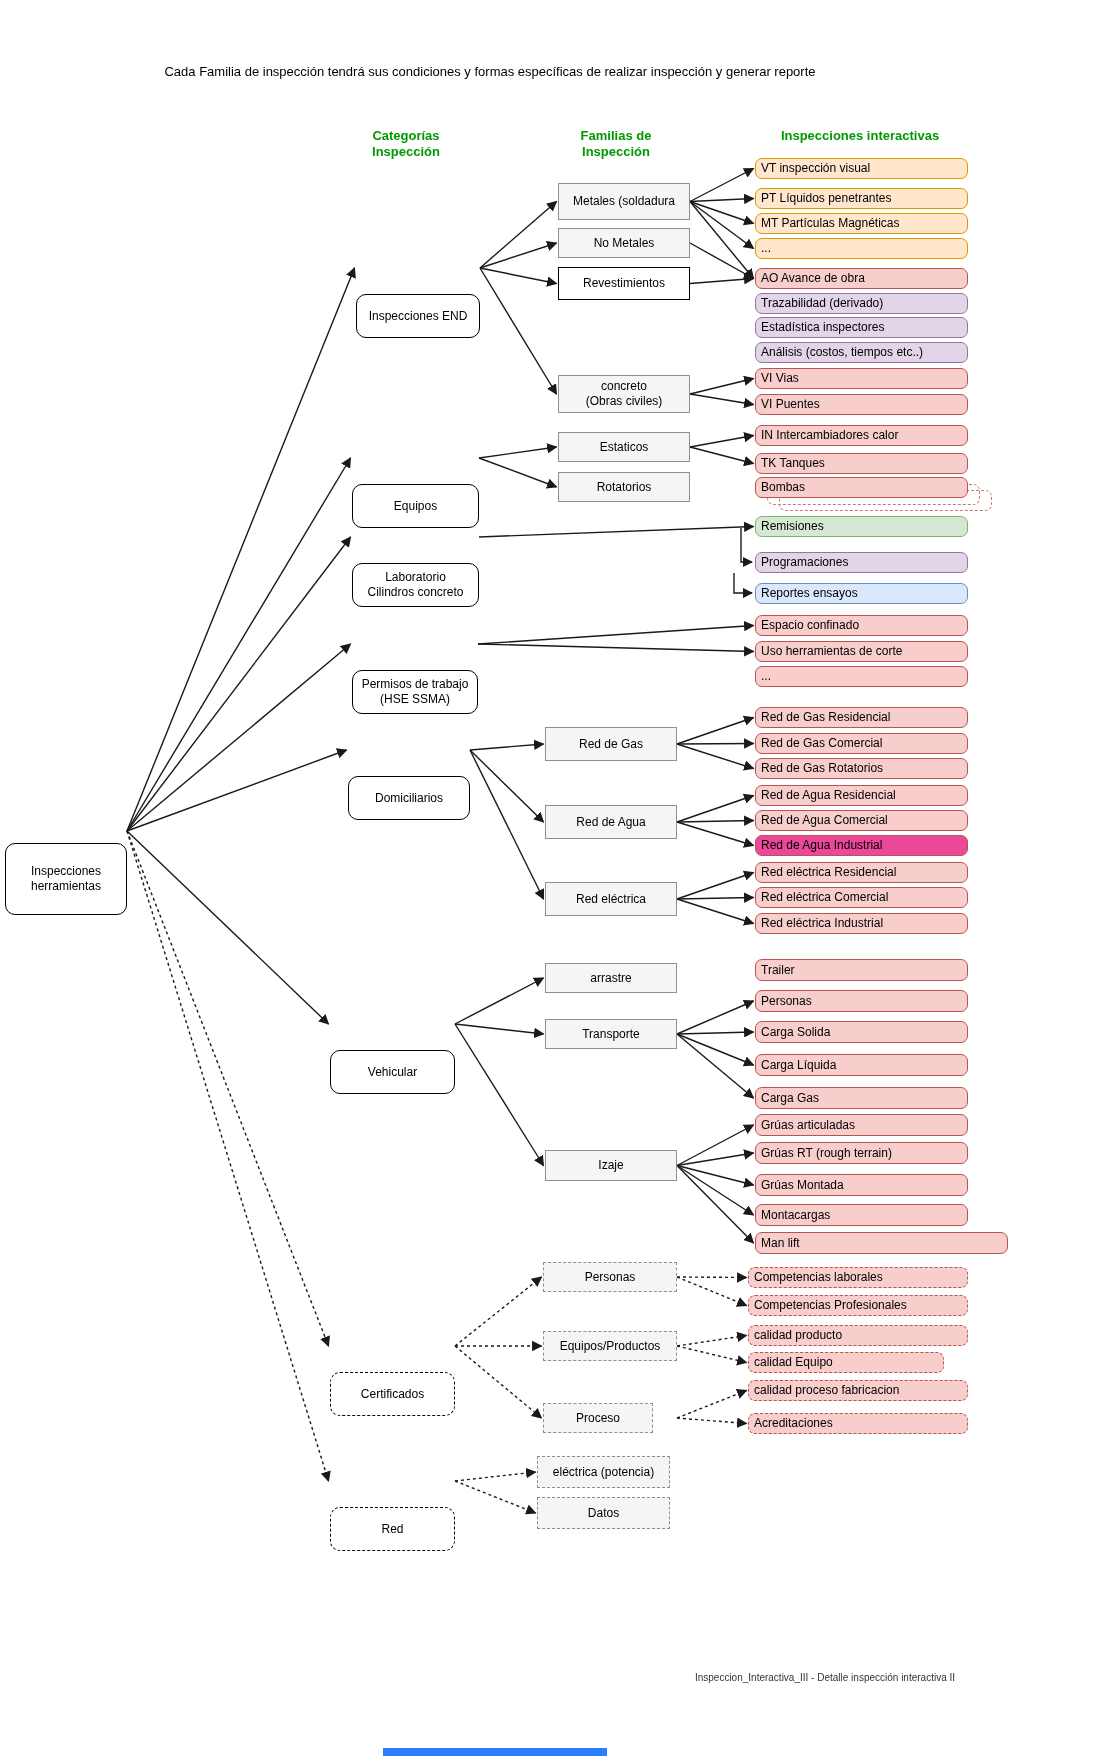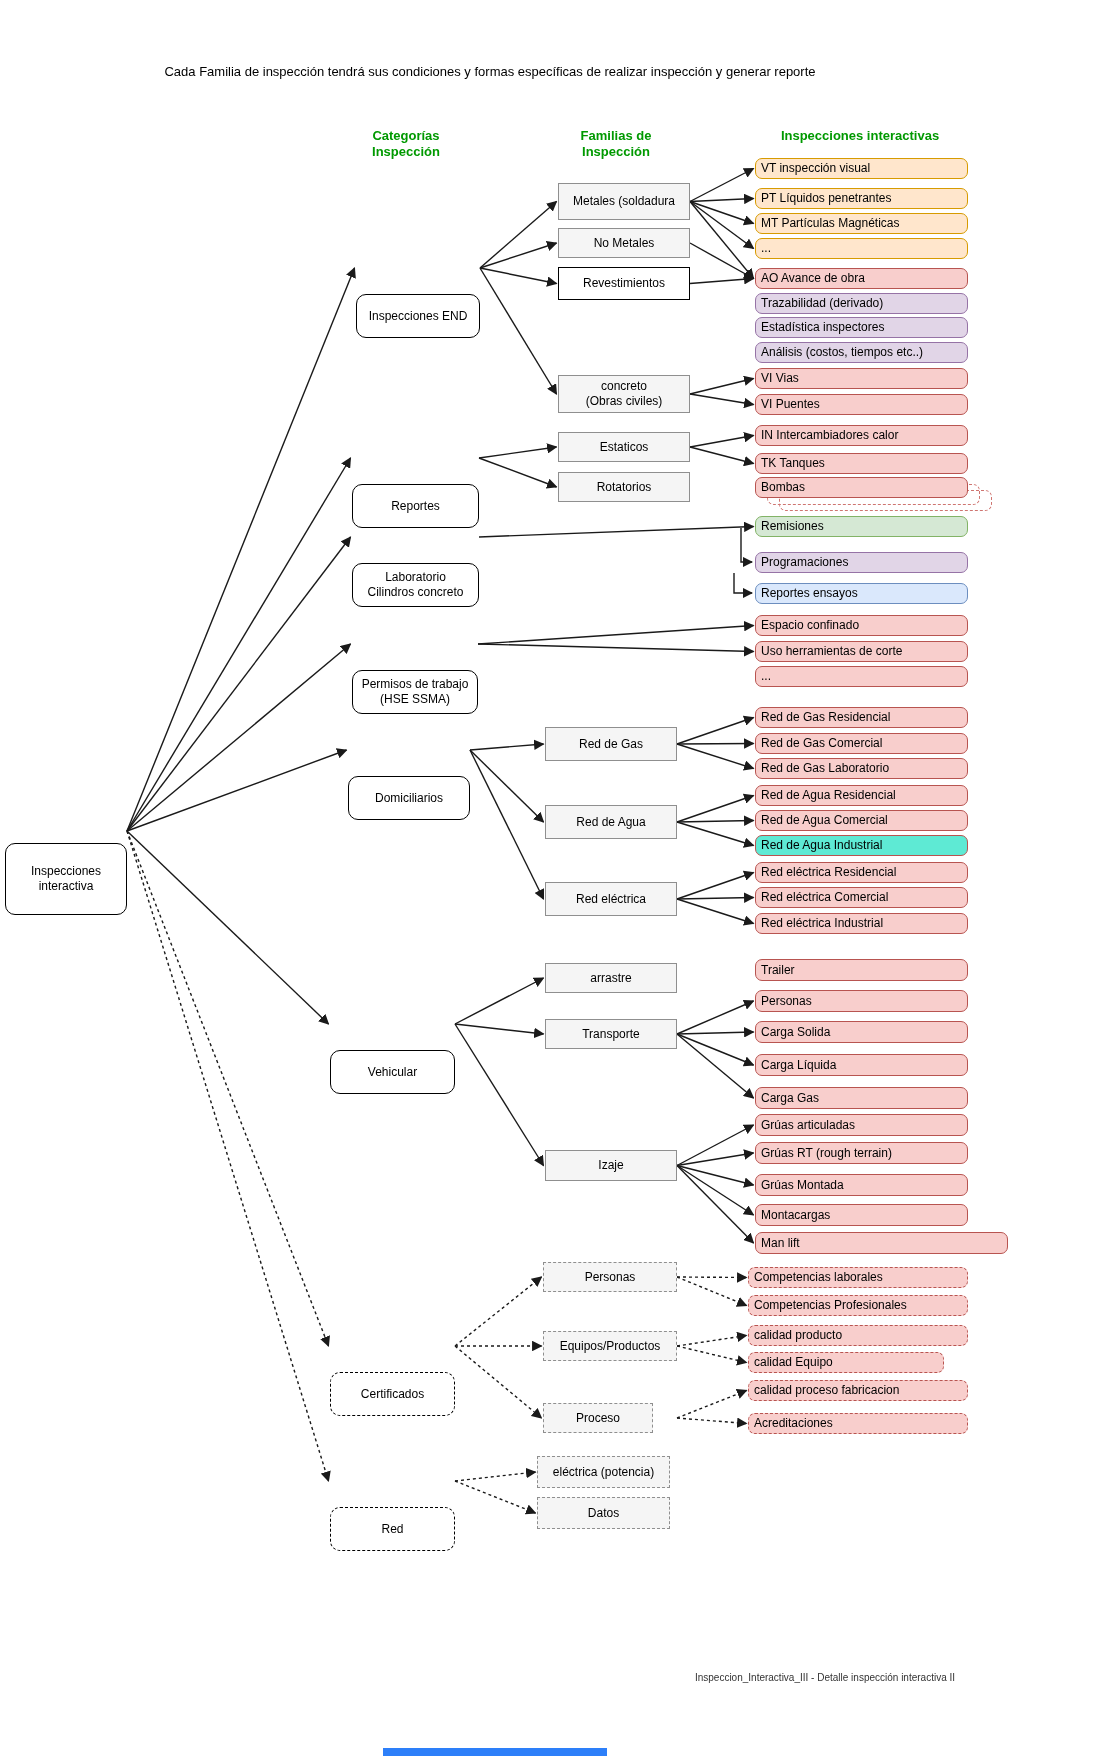--- a/index.html
+++ b/index.html
@@ -108,23 +108,23 @@
   <div id="subtitle">Cada Familia de inspección tendrá sus condiciones y formas específicas de realizar inspección y generar reporte</div>
   <div id="headers">
       <div class="hdr" style="left: 350px; top: 128px; width: 112px;">Categorías
 Inspección</div>
       <div class="hdr" style="left: 560px; top: 128px; width: 112px;">Familias de
 Inspección</div>
       <div class="hdr" style="left: 750px; top: 128px; width: 220px;">Inspecciones interactivas</div>
     </div>
   <div id="nodes">
       <div class="node cat" style="left: 5px; top: 795px; width: 122px; height: 72px;">Inspecciones
-interactiva</div>
+herramientas</div>
       <div class="node cat" style="left: 356px; top: 246px; width: 124px; height: 44px;">Inspecciones END</div>
-      <div class="node cat" style="left: 352px; top: 436px; width: 127px; height: 44px;">Reportes</div>
+      <div class="node cat" style="left: 352px; top: 436px; width: 127px; height: 44px;">Equipos</div>
       <div class="node cat" style="left: 352px; top: 515px; width: 127px; height: 44px;">Laboratorio
 Cilindros concreto</div>
       <div class="node cat" style="left: 352px; top: 622px; width: 126px; height: 44px;">Permisos de trabajo
 (HSE SSMA)</div>
       <div class="node cat" style="left: 348px; top: 728px; width: 122px; height: 44px;">Domiciliarios</div>
       <div class="node cat" style="left: 330px; top: 1002px; width: 125px; height: 44px;">Vehicular</div>
       <div class="node cat dashed" style="left: 330px; top: 1324px; width: 125px; height: 44px;">Certificados</div>
       <div class="node cat dashed" style="left: 330px; top: 1459px; width: 125px; height: 44px;">Red</div>
       <div class="node fam" style="left: 558px; top: 183px; width: 132px; height: 37px;">Metales (soldadura</div>
       <div class="node fam" style="left: 558px; top: 228px; width: 132px; height: 30px;">No Metales</div>
@@ -160,24 +160,24 @@
       <div class="ghost" style="left: 779px; top: 490px; width: 213px; height: 21px;"></div>
       <div class="node chip" style="left: 755px; top: 477px; width: 213px; height: 21px; background: rgb(248, 206, 204); border-color: rgb(184, 84, 80);">Bombas</div>
       <div class="node chip" style="left: 755px; top: 516px; width: 213px; height: 21px; background: rgb(213, 232, 212); border-color: rgb(130, 179, 102);">Remisiones</div>
       <div class="node chip" style="left: 755px; top: 552px; width: 213px; height: 21px; background: rgb(225, 213, 231); border-color: rgb(150, 115, 166);">Programaciones</div>
       <div class="node chip" style="left: 755px; top: 583px; width: 213px; height: 21px; background: rgb(218, 232, 252); border-color: rgb(108, 142, 191);">Reportes ensayos</div>
       <div class="node chip" style="left: 755px; top: 615px; width: 213px; height: 21px; background: rgb(248, 206, 204); border-color: rgb(184, 84, 80);">Espacio confinado</div>
       <div class="node chip" style="left: 755px; top: 641px; width: 213px; height: 21px; background: rgb(248, 206, 204); border-color: rgb(184, 84, 80);">Uso herramientas de corte</div>
       <div class="node chip" style="left: 755px; top: 666px; width: 213px; height: 21px; background: rgb(248, 206, 204); border-color: rgb(184, 84, 80);">...</div>
       <div class="node chip" style="left: 755px; top: 707px; width: 213px; height: 21px; background: rgb(248, 206, 204); border-color: rgb(184, 84, 80);">Red de Gas Residencial</div>
       <div class="node chip" style="left: 755px; top: 733px; width: 213px; height: 21px; background: rgb(248, 206, 204); border-color: rgb(184, 84, 80);">Red de Gas Comercial</div>
-      <div class="node chip" style="left: 755px; top: 758px; width: 213px; height: 21px; background: rgb(248, 206, 204); border-color: rgb(184, 84, 80);">Red de Gas Laboratorio</div>
+      <div class="node chip" style="left: 755px; top: 758px; width: 213px; height: 21px; background: rgb(248, 206, 204); border-color: rgb(184, 84, 80);">Red de Gas Rotatorios</div>
       <div class="node chip" style="left: 755px; top: 785px; width: 213px; height: 21px; background: rgb(248, 206, 204); border-color: rgb(184, 84, 80);">Red de Agua Residencial</div>
       <div class="node chip" style="left: 755px; top: 810px; width: 213px; height: 21px; background: rgb(248, 206, 204); border-color: rgb(184, 84, 80);">Red de Agua Comercial</div>
-      <div class="node chip" style="left: 755px; top: 835px; width: 213px; height: 21px; background: #5eead4; border-color: rgb(184, 84, 80);">Red de Agua Industrial</div>
+      <div class="node chip" style="left: 755px; top: 835px; width: 213px; height: 21px; background: #ec4899; border-color: rgb(184, 84, 80);">Red de Agua Industrial</div>
       <div class="node chip" style="left: 755px; top: 862px; width: 213px; height: 21px; background: rgb(248, 206, 204); border-color: rgb(184, 84, 80);">Red eléctrica Residencial</div>
       <div class="node chip" style="left: 755px; top: 887px; width: 213px; height: 21px; background: rgb(248, 206, 204); border-color: rgb(184, 84, 80);">Red eléctrica Comercial</div>
       <div class="node chip" style="left: 755px; top: 913px; width: 213px; height: 21px; background: rgb(248, 206, 204); border-color: rgb(184, 84, 80);">Red eléctrica Industrial</div>
       <div class="node chip" style="left: 755px; top: 959px; width: 213px; height: 22px; background: rgb(248, 206, 204); border-color: rgb(184, 84, 80);">Trailer</div>
       <div class="node chip" style="left: 755px; top: 990px; width: 213px; height: 22px; background: rgb(248, 206, 204); border-color: rgb(184, 84, 80);">Personas</div>
       <div class="node chip" style="left: 755px; top: 1021px; width: 213px; height: 22px; background: rgb(248, 206, 204); border-color: rgb(184, 84, 80);">Carga Solida</div>
       <div class="node chip" style="left: 755px; top: 1054px; width: 213px; height: 22px; background: rgb(248, 206, 204); border-color: rgb(184, 84, 80);">Carga Líquida</div>
       <div class="node chip" style="left: 755px; top: 1087px; width: 213px; height: 22px; background: rgb(248, 206, 204); border-color: rgb(184, 84, 80);">Carga Gas</div>
       <div class="node chip" style="left: 755px; top: 1114px; width: 213px; height: 22px; background: rgb(248, 206, 204); border-color: rgb(184, 84, 80);">Grúas articuladas</div>
       <div class="node chip" style="left: 755px; top: 1142px; width: 213px; height: 22px; background: rgb(248, 206, 204); border-color: rgb(184, 84, 80);">Grúas RT (rough terrain)</div>

